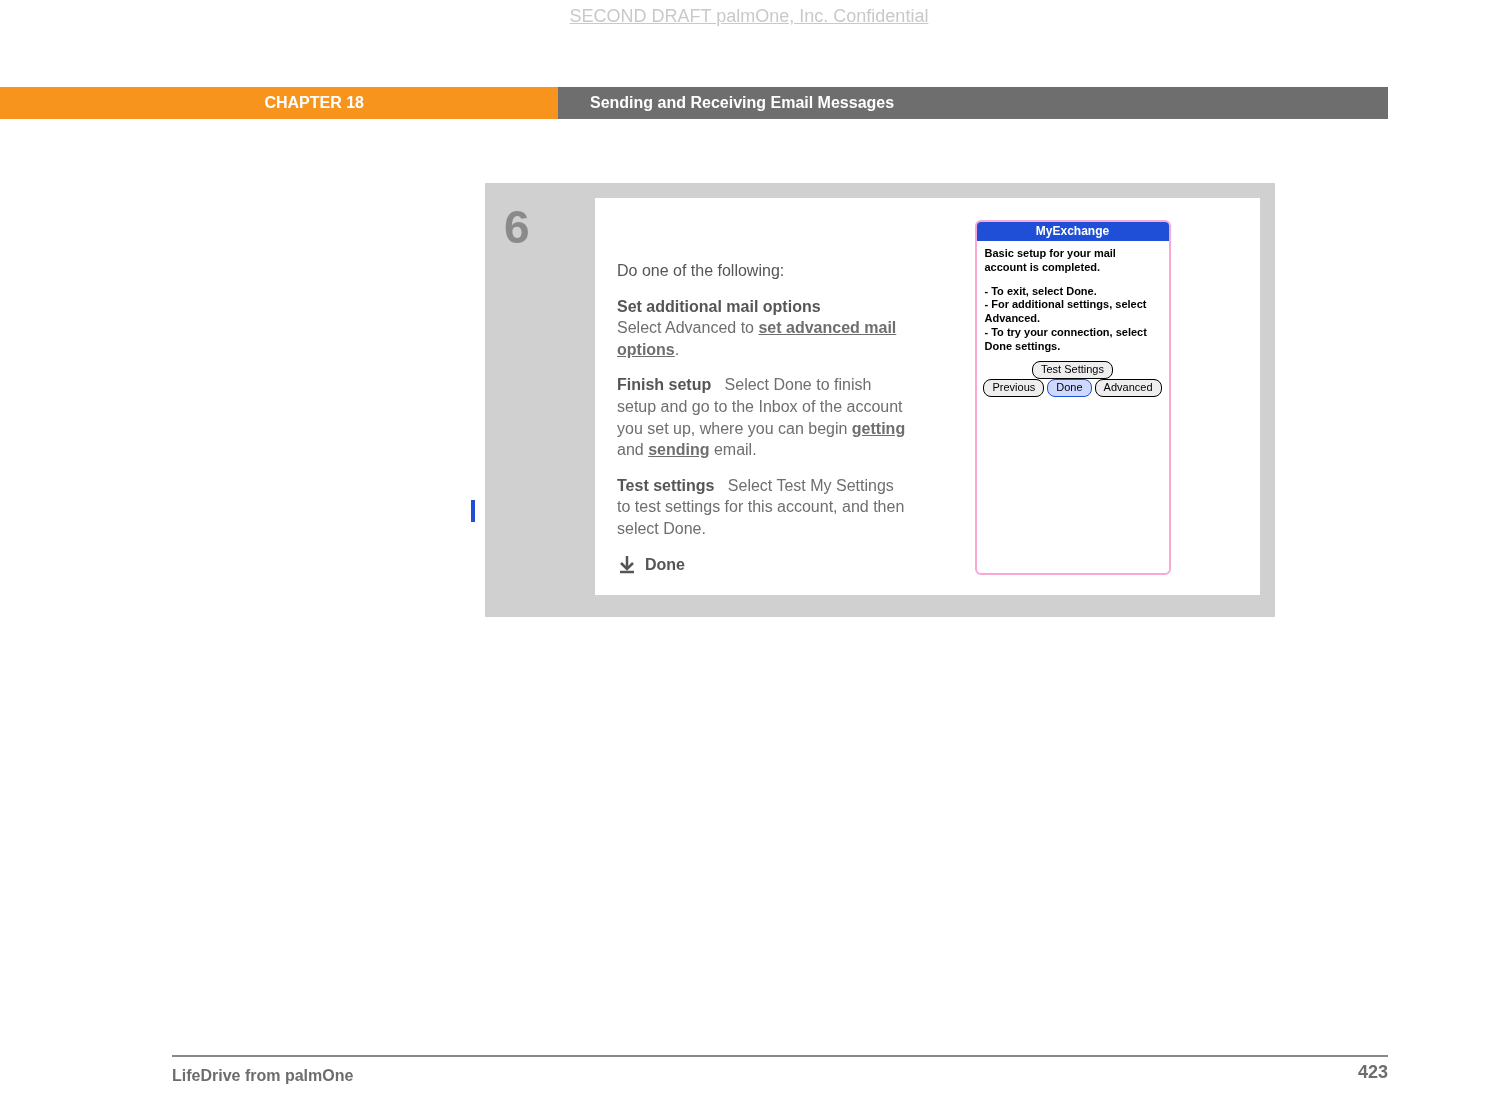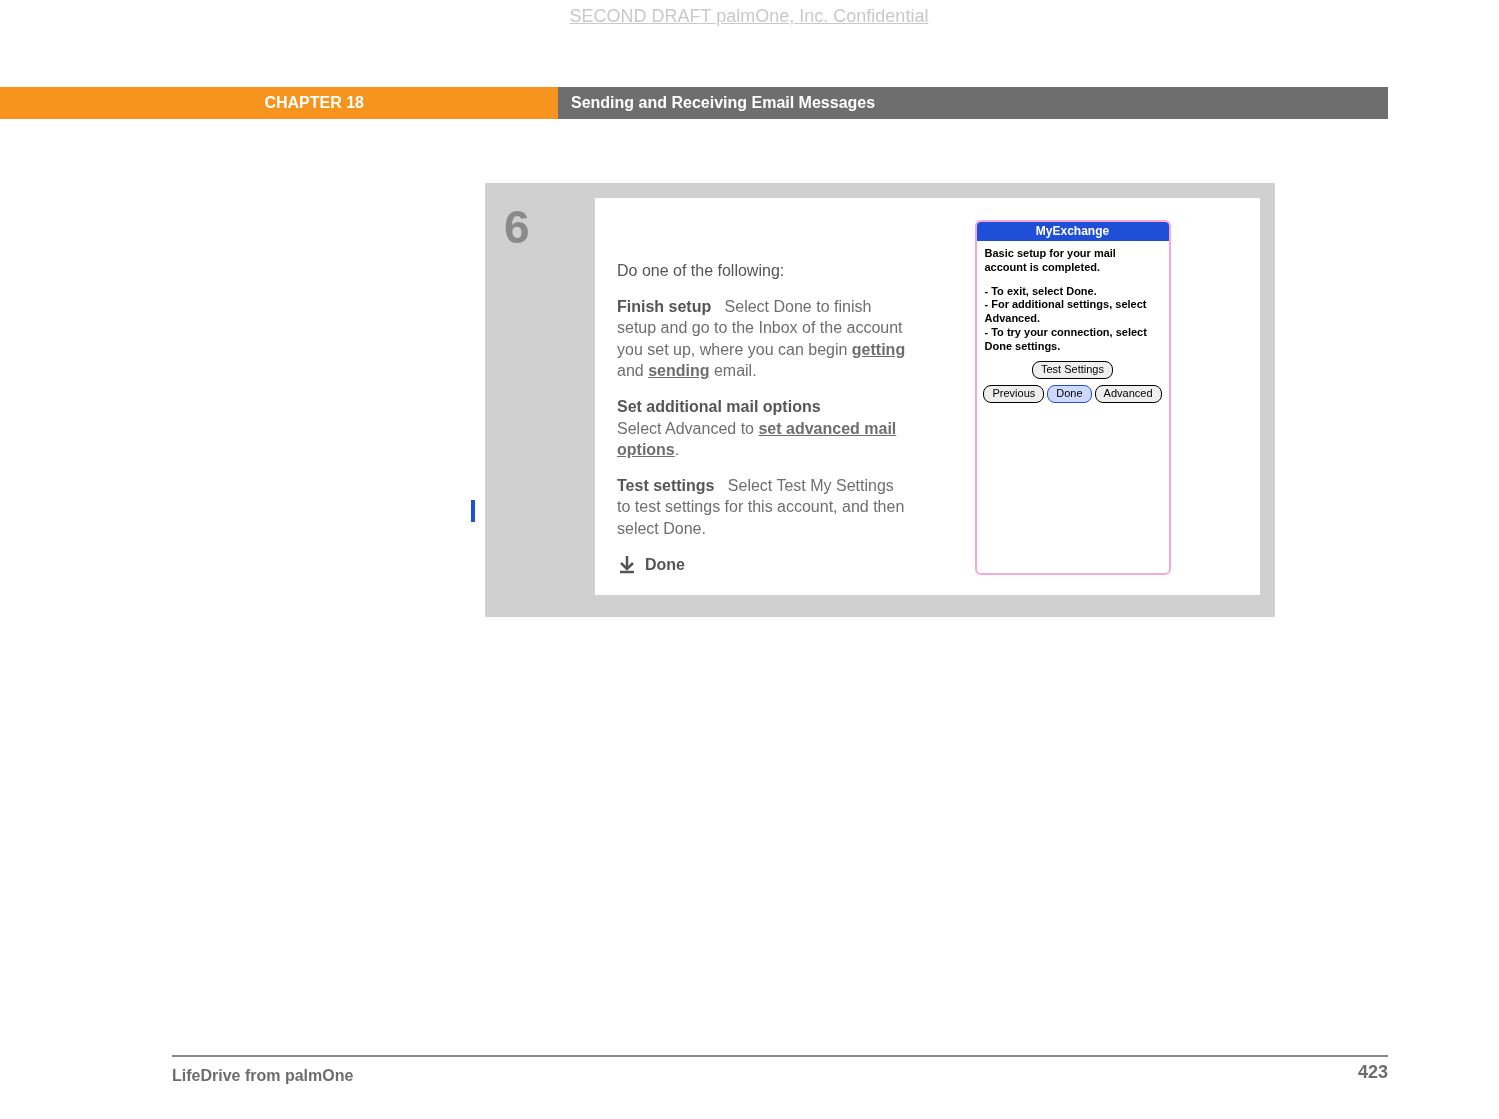--- a/index.html
+++ b/index.html
@@ -48,21 +48,21 @@
     font-size: 16px;
   }
   .chapter-right {
     background: #6e6e6e;
     flex: 1;
     display: flex;
     align-items: center;
     color: #fff;
     font-weight: bold;
     font-size: 16px;
-    padding-left: 13px;
+    padding-left: 32px;
   }
   .step-block {
     position: absolute;
     top: 183px;
     left: 375px;
     width: 790px;
     background: #d0d0d0;
     display: flex;
     padding: 15px 15px 22px 15px;
   }
@@ -139,21 +139,20 @@
     font-weight: bold;
     line-height: 1.25;
   }
   .palm-body .sep { height: 10px; }
   .palm-btn-row {
     text-align: center;
     margin-top: 8px;
   }
   .palm-btn-row2 {
     text-align: center;
-    margin-top: 6px;
     display: flex;
     justify-content: center;
     gap: 3px;
   }
   .palm-btn {
     display: inline-block;
     border: 1px solid #000;
     border-radius: 8px;
     padding: 1px 8px;
     background: #eee;
@@ -213,27 +212,27 @@
 
   <div class="step-block">
     <div class="step-num-col">
       <div class="step-num">6</div>
     </div>
     <div class="step-content">
       <div class="text-col">
         <p class="lead">Do one of the following:</p>
 
         <p>
+          <span class="strong">Set additional mail options</span><br>
+          <span>Select Advanced to </span><span class="ul">set advanced mail options</span><span>.</span>
+        </p>
+
+        <p>
           <span class="strong">Finish setup</span>&nbsp;&nbsp;
           <span>Select Done to finish setup and go to the Inbox of the account you set up, where you can begin </span><span class="ul">getting</span><span> and </span><span class="ul">sending</span><span> email.</span>
-        </p>
-
-        <p>
-          <span class="strong">Set additional mail options</span><br>
-          <span>Select Advanced to </span><span class="ul">set advanced mail options</span><span>.</span>
         </p>
 
         <p>
           <span class="strong">Test settings</span>&nbsp;&nbsp;
           <span>Select Test My Settings to test settings for this account, and then select Done.</span>
         </p>
 
         <div class="done-row">
           <span class="done-icon">
             <svg width="20" height="20" viewBox="0 0 20 20">

